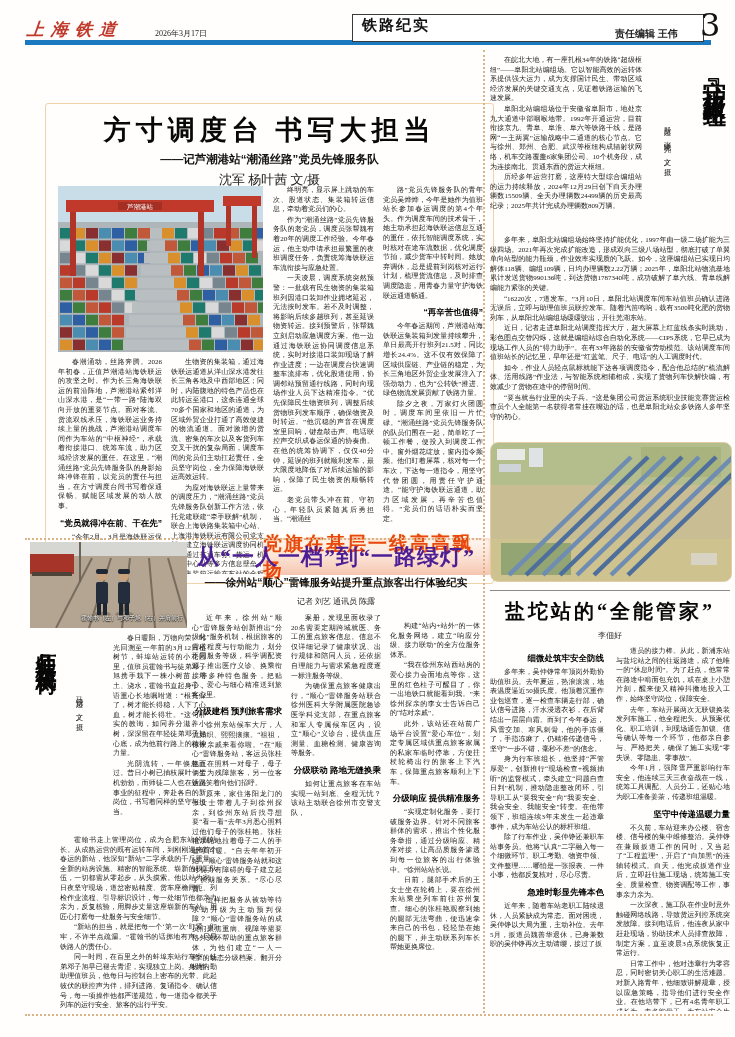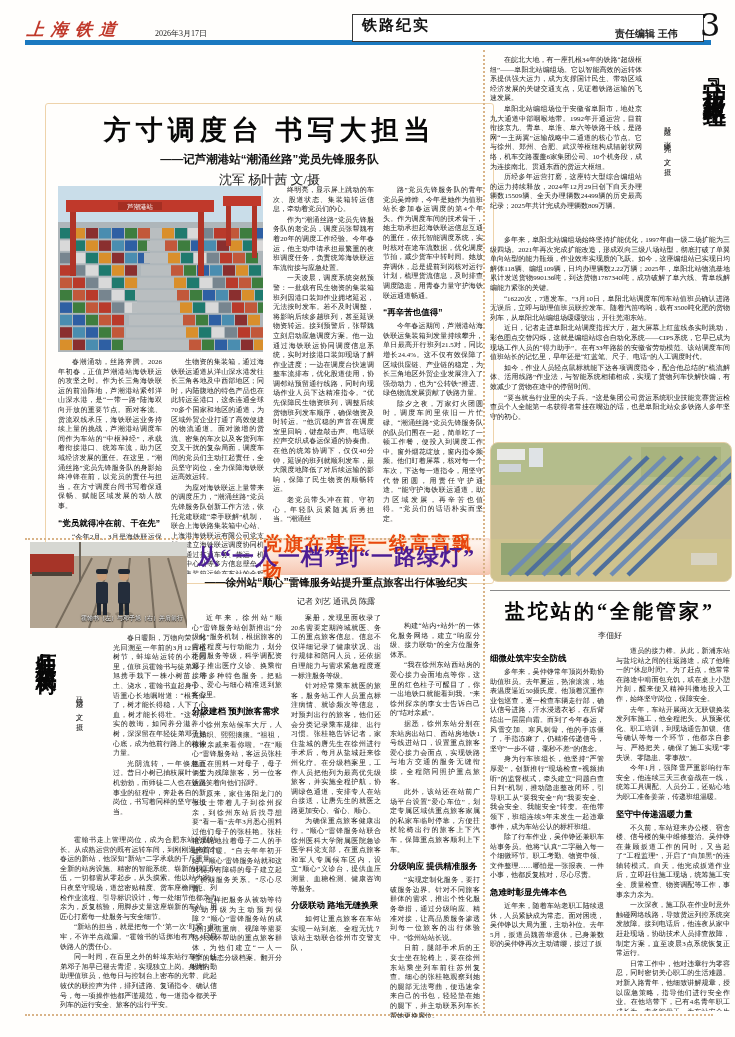--- a/index.html
+++ b/index.html
@@ -35,21 +35,21 @@
   #a1-colD{left:337px;top:82px;width:100px;height:348px;}
   #a1-banner{left:217px;top:434px;width:228px;height:37px;border-radius:4px;
              background:linear-gradient(180deg,#fff8f3 0%,#fbe0d2 55%,#f6c7b2 100%);
              box-shadow:inset 0 0 4px #f3c0a8;
              display:flex;align-items:center;justify-content:center;}
   #a1-banner span{font-size:19px;font-weight:bold;letter-spacing:2px;color:#e8470e;
                   font-family:Liberation Sans, sans-serif;
                   text-shadow:0 1px 0 #fff0d8,0 0 2px #ffd9a0;}
   
   .para{font-size:7px;line-height:9.6px;text-align:justify;text-indent:14px;margin:0 0 1px;color:#191919;}
-  .subhead{font-size:8.5px;line-height:11px;text-align:left;margin:6px 0 4px;font-weight:bold;
+  .subhead{font-size:8.5px;line-height:11px;text-align:right;margin:6px 0 4px;font-weight:bold;
            color:#000;font-family:"Liberation Sans",sans-serif;}
   
   #rcol{left:490px;top:50px;width:240px;height:962px;}
   #a2-text-narrow{left:0;top:6px;width:152px;height:180px;overflow:hidden;}
   #a2-vtitle{right:0;top:12px;height:205px;writing-mode:vertical-rl;text-orientation:upright;
              font-size:23px;font-weight:bold;letter-spacing:4px;color:#080808;}
   #a2-vbyline{right:58px;top:70px;height:120px;writing-mode:vertical-rl;text-orientation:upright;
               font-size:7.5px;color:#222;letter-spacing:2px;}
   #a2-text-wide{left:0;top:186px;width:240px;height:202px;overflow:hidden;}
   #a2-photo{left:0;top:392px;width:240px;height:138px;border-radius:8px;overflow:hidden;
@@ -341,29 +341,27 @@
     <div class="abs" id="a3-byline">记者 刘艺 通讯员 陈露</div>
     <div class="abs col" id="a3-col1">
         <p class="para">近年来，徐州站“顺心”雷锋服务站创新推出“分级化”服务机制，根据旅客的需求程度与行动能力，划分不同服务等级，科学调配资源，推出医疗义诊、换乘衔接等多种特色服务，把贴心、爱心与细心精准送到旅客心里。</p>
         <h4 class="subhead">分级建档 预判旅客需求</h4>
         <p class="para">徐州东站候车大厅，人流如织、熙熙攘攘。“祖祖，你家亲戚来看你啦。”在“顺心”雷锋服务站，客运员张桂艳正在照料一对母子，母子俩皆为残障旅客，另一位客运员笑着向他们招呼。</p>
         <p class="para">原来，家住洛阳龙门的张女士带着儿子到徐州探亲，到徐州东站后找寻想要“看一看”去年3月悉心照料过他们母子的张桂艳。张桂艳亲昵地拉着母子二人的手嘘寒问暖。“自去年年初开始，‘顺心’雷锋服务站就和这对视力有障碍的母子建立起了长期服务关系。”尽心尽责。</p>
         <p class="para">怎样把服务从被动等待求助升级为主动预判保障？“顺心”雷锋服务站的成员们聚焦重病、视障等需要格外关怀帮助的重点旅客群体，为他们建立“一人一档”的动态分级档案。翻开分级档</p>
       </div>
     <div class="abs col" id="a3-col2">
         <p class="para">案册，发现里面收录了20名需要定期跨城就医、务工的重点旅客信息。信息不仅详细记录了健康状况、出行规律和陪同人员，还依据自理能力与需求紧急程度逐一标注服务等级。</p>
-        <p class="para">针对经常乘车就医的旅客，服务站工作人员重点标注病情、就诊频次等信息，对预判出行的旅客，他们还会分类记录乘车规律、出行习惯。张桂艳告诉记者，家住盐城的唐先生在徐州进行手术后，每月从盐城赶来徐州化疗。在分级档案里，工作人员把他列为最高优先级旅客，并实施全程护航，协调绿色通道，安排专人在站台接送，让唐先生的就医之路更加安心、省心、顺心。</p>
         <p class="para">为确保重点旅客健康出行，“顺心”雷锋服务站联合徐州医科大学附属医院急诊医学科党支部，在重点旅客和军人专属候车区内，设立“顺心”义诊台，提供血压测量、血糖检测、健康咨询等服务。</p>
         <h4 class="subhead">分级联动 路地无缝换乘</h4>
         <p class="para">如何让重点旅客在车站实现一站到底、全程无忧？该站主动联合徐州市交警支队，</p>
       </div>
     <div class="abs col" id="a3-col3">
         <p class="para">构建“站内+站外”的一体化服务网络，建立“响应分级、接力联动”的全方位服务体系。</p>
         <p class="para">“我在徐州东站西站房的爱心接力会面地点等你，这里的红色柱子可醒目了，你一出地铁口就能看到我。”来徐州探亲的李女士告诉自己的“结对亲戚”。</p>
-        <p class="para">据悉，徐州东站分别在东站房出站口、西站房地铁1号线进站口，设置重点旅客爱心接力会面点，实现铁路与地方交通的服务无缝衔接，全程陪同照护重点旅客。</p>
         <p class="para">此外，该站还在站前广场平台设置“爱心车位”，划定专属区域供重点旅客家属的私家车临时停靠，方便拄杖轮椅出行的旅客上下汽车，保障重点旅客顺利上下车。</p>
         <h4 class="subhead">分级响应 提供精准服务</h4>
         <p class="para">“实现定制化服务，要打破服务边界。针对不同旅客群体的需求，推出个性化服务举措，通过分级响应、精准对接，让高品质服务渗透到每一位旅客的出行体验中。”徐州站站长说。</p>
         <p class="para">日前，腿部手术后的王女士坐在轮椅上，要在徐州东站乘坐列车前往苏州复查。细心的张桂艳观察到她的腿部无法弯曲，便迅速拿来自己的书包，轻轻垫在她的腿下，并主动联系列车长帮她更换席位。</p>
       </div>
   </div>
 
   <div class="abs" id="a4">
     <div class="abs" id="a4-photo"><svg width="157" height="86" xmlns="http://www.w3.org/2000/svg">
           <rect width="157" height="86" fill="#b3a592"></rect>

